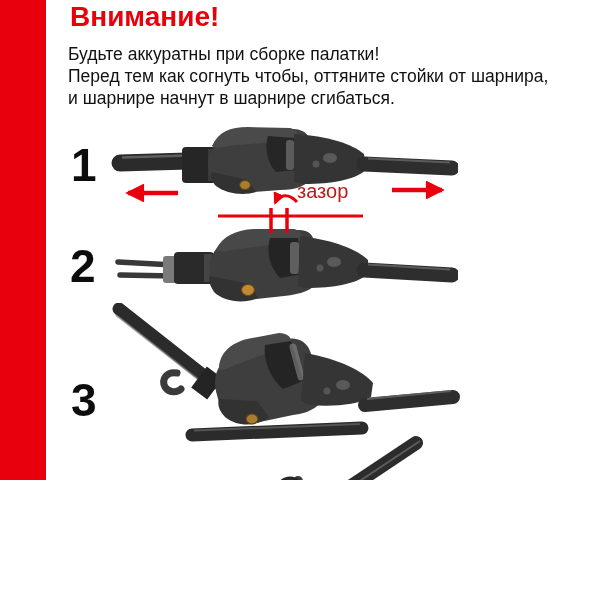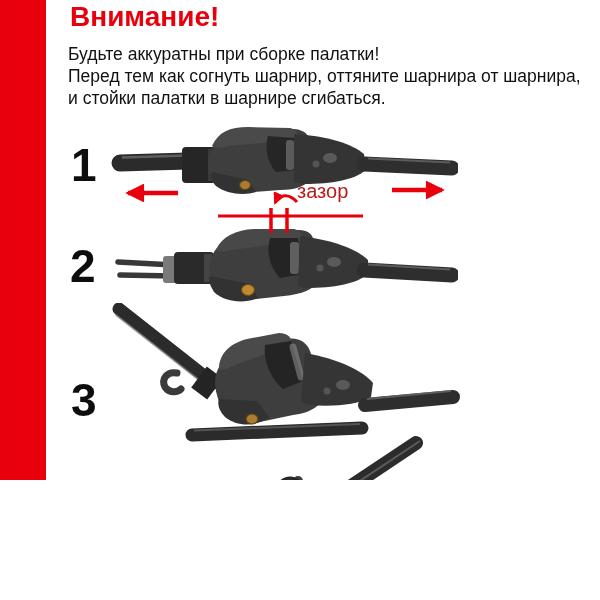--- a/index.html
+++ b/index.html
@@ -46,22 +46,22 @@
 <body>
 
 <div class="canvas">
 
   <div class="redbar"></div>
 
   <div class="title">Внимание!</div>
 
   <div class="bodytext">
     <div class="line">Будьте аккуратны при сборке палатки!</div>
-    <div class="line">Перед тем как согнуть шарнир, оттяните шарнира от шарнира,</div>
-    <div class="line">и стойки палатки в шарнире сгибаться.</div>
+    <div class="line">Перед тем как согнуть чтобы, оттяните стойки от шарнира,</div>
+    <div class="line">и шарнире начнут в шарнире сгибаться.</div>
   </div>
 
   <div class="stepnum num1">1</div>
   <div class="stepnum num2">2</div>
   <div class="stepnum num3">3</div>
   <div class="stepnum num4">4</div>
 
   <svg class="photo ph1" width="350" height="78" viewBox="0 0 350 78">
     <defs>
       <marker id="ah1" viewBox="0 0 10 10" refX="8.5" refY="5" markerWidth="4.5" markerHeight="4.2" orient="auto">

